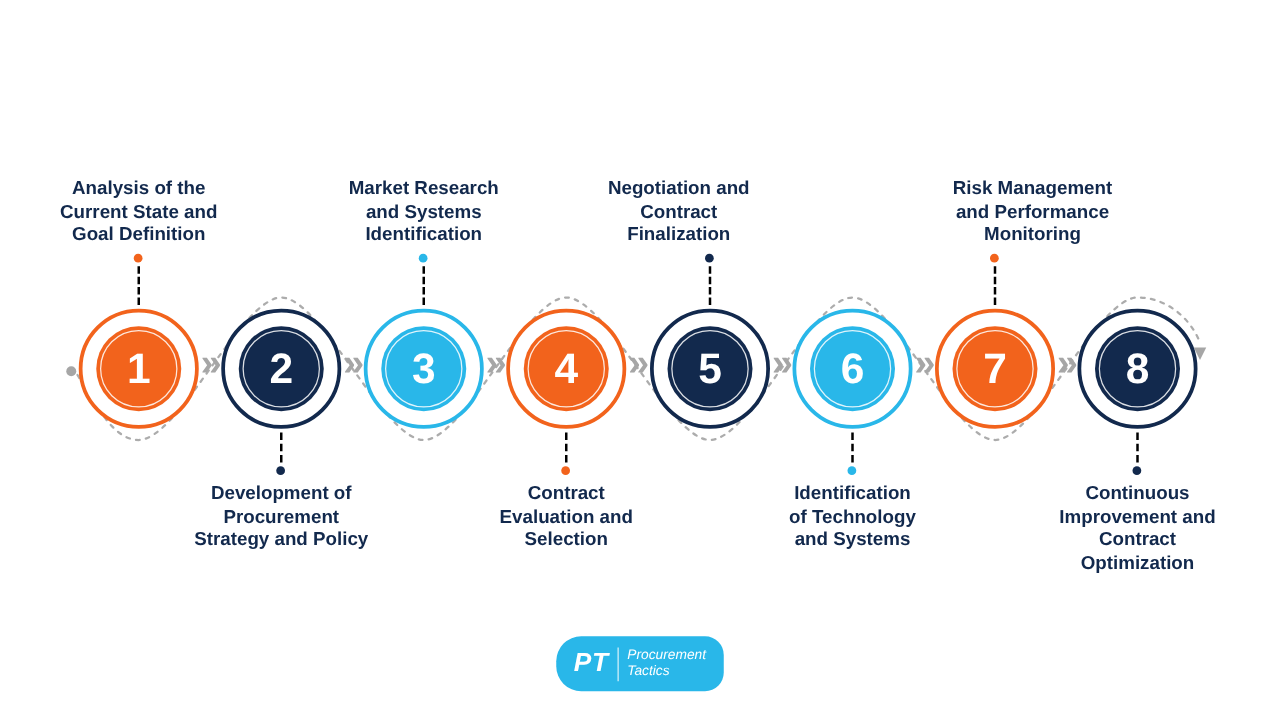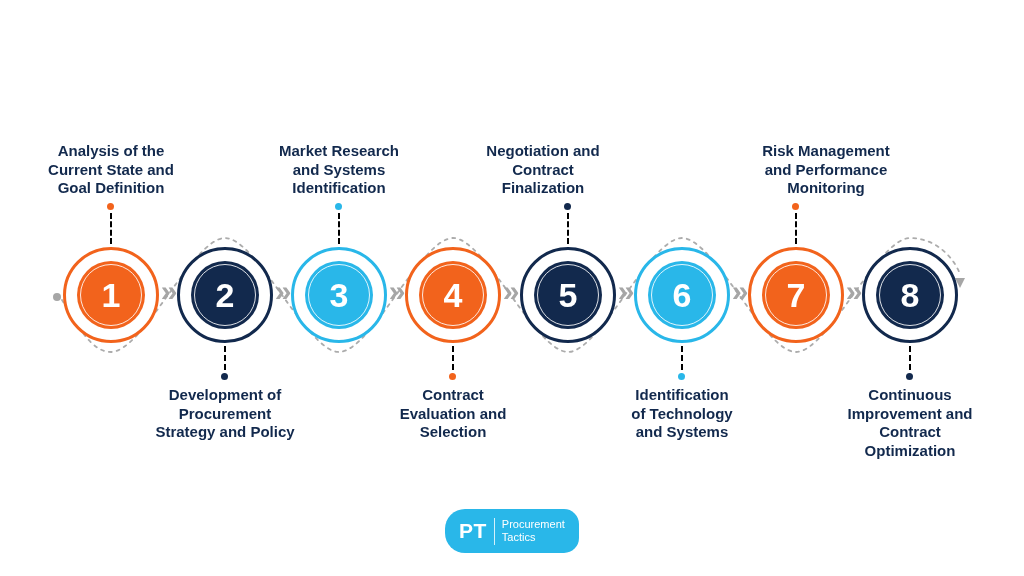--- a/index.html
+++ b/index.html
@@ -43,21 +43,21 @@
   .cdot-top{top:203px;}
   .cdot-bot{top:373px;}
 
   
   .chev{position:absolute;top:276px;width:30px;text-align:center;color:#A6A6A6;
         font-size:30px;font-weight:700;line-height:30px;letter-spacing:-2px;}
 
   
   .logo{position:absolute;left:445px;top:509px;width:134px;height:44px;background:#29B7E9;
         border-radius:20px 15px 15px 20px;display:flex;align-items:center;gap:7px;
-        padding-left:14px;box-sizing:border-box;}
+        padding-left:14px;box-sizing:border-box;font-style:italic;}
   .logo-pt{color:#ffffff;font-size:21px;font-weight:800;letter-spacing:.5px;}
   .logo-div{width:1px;height:27px;background:rgba(255,255,255,.8);}
   .logo-name{color:#ffffff;font-size:11px;line-height:13px;font-weight:400;white-space:pre-line;}
 </style>
 </head>
 <body>
 
 <div class="canvas">
 
 

